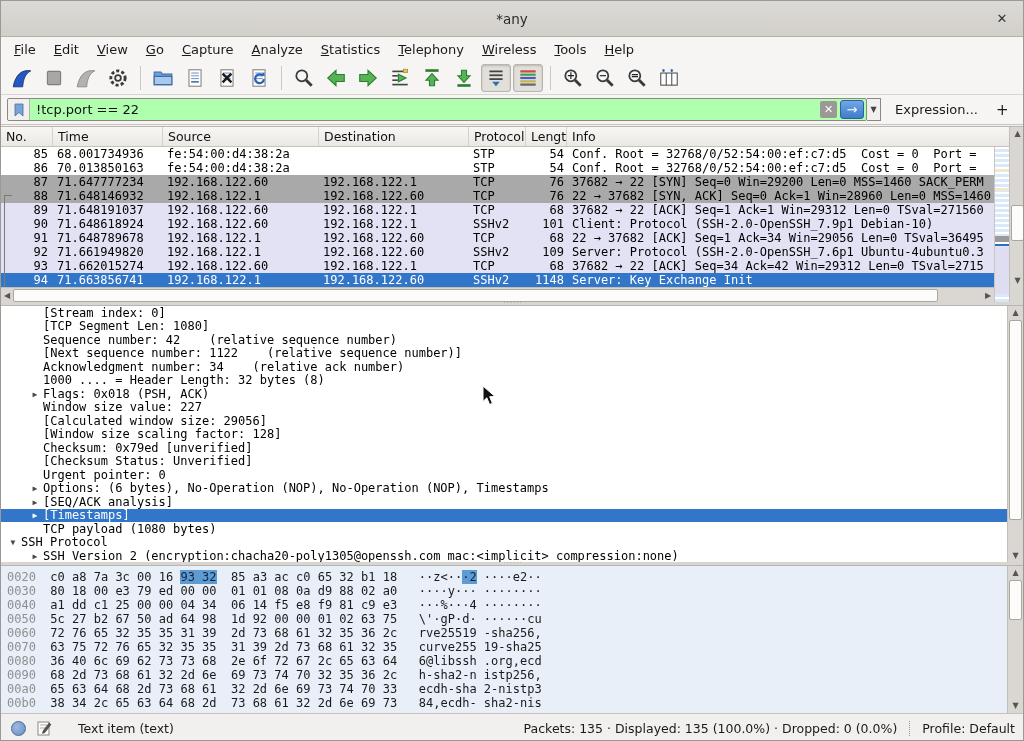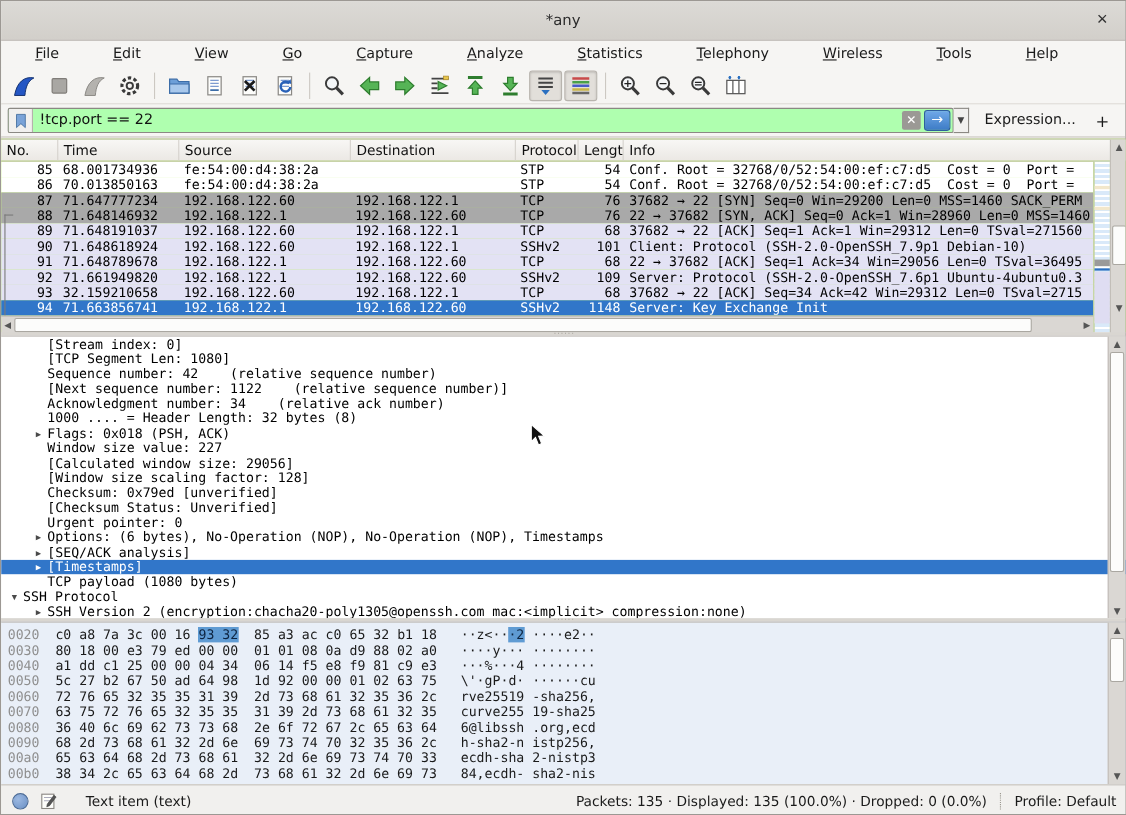--- a/index.html
+++ b/index.html
@@ -8,21 +8,21 @@
          border:1px solid #9c9893; }
 
   
   #titlebar { height:36px; background:linear-gradient(#dcdad6,#d2cfca); border-bottom:1px solid #b4b0aa;
               display:flex; align-items:center; justify-content:center; position:relative; }
   #title { font-size:13.5px; color:#2c2c2c; }
   #close-btn { position:absolute; right:12px; top:9px; width:18px; height:18px; text-align:center;
                line-height:18px; color:#333; font-size:13px; cursor:default; }
 
   
-  #menubar { height:24px; background:#f6f5f3; display:flex; align-items:center; padding-left:22px;gap:31px; }
+  #menubar { height:24px; background:#f6f5f3; display:flex; align-items:center; padding-left:4px; }
   .menu-item { display:inline-block; padding:2px 9px; color:#1a1a1a; font-size:13px; }
   .menu-item::first-letter { text-decoration:underline; }
 
   
   #toolbar { height:34px; background:#f6f5f3; border-bottom:1px solid #d8d5d0; display:flex;
              align-items:center; padding-left:6px; gap:2px; }
   .tbtn { width:30px; height:28px; display:flex; align-items:center; justify-content:center; border:1px solid transparent; border-radius:3px; }
   .tbtn svg { width:22px; height:22px; }
   .tbtn.pressed { background:#e2dfda; border:1px solid #b8b4ae; box-shadow:inset 0 1px 2px rgba(0,0,0,.18); }
   .tsep { width:1px; height:24px; background:#ccc8c2; margin:0 5px; }
@@ -324,21 +324,21 @@
   <div id="plrows">
     <div id="conv-bracket"></div>
   <div class="prow white"><div class="c-no">85</div><div class="c-time">68.001734936</div><div class="c-src">fe:54:00:d4:38:2a</div><div class="c-dst"></div><div class="c-proto">STP</div><div class="c-len">54</div><div class="c-info">Conf. Root = 32768/0/52:54:00:ef:c7:d5  Cost = 0  Port = </div></div>
       <div class="prow white"><div class="c-no">86</div><div class="c-time">70.013850163</div><div class="c-src">fe:54:00:d4:38:2a</div><div class="c-dst"></div><div class="c-proto">STP</div><div class="c-len">54</div><div class="c-info">Conf. Root = 32768/0/52:54:00:ef:c7:d5  Cost = 0  Port = </div></div>
       <div class="prow gray"><div class="c-no">87</div><div class="c-time">71.647777234</div><div class="c-src">192.168.122.60</div><div class="c-dst">192.168.122.1</div><div class="c-proto">TCP</div><div class="c-len">76</div><div class="c-info">37682 → 22 [SYN] Seq=0 Win=29200 Len=0 MSS=1460 SACK_PERM</div></div>
       <div class="prow gray"><div class="c-no">88</div><div class="c-time">71.648146932</div><div class="c-src">192.168.122.1</div><div class="c-dst">192.168.122.60</div><div class="c-proto">TCP</div><div class="c-len">76</div><div class="c-info">22 → 37682 [SYN, ACK] Seq=0 Ack=1 Win=28960 Len=0 MSS=1460</div></div>
       <div class="prow lav"><div class="c-no">89</div><div class="c-time">71.648191037</div><div class="c-src">192.168.122.60</div><div class="c-dst">192.168.122.1</div><div class="c-proto">TCP</div><div class="c-len">68</div><div class="c-info">37682 → 22 [ACK] Seq=1 Ack=1 Win=29312 Len=0 TSval=271560</div></div>
       <div class="prow lav"><div class="c-no">90</div><div class="c-time">71.648618924</div><div class="c-src">192.168.122.60</div><div class="c-dst">192.168.122.1</div><div class="c-proto">SSHv2</div><div class="c-len">101</div><div class="c-info">Client: Protocol (SSH-2.0-OpenSSH_7.9p1 Debian-10)</div></div>
       <div class="prow lav"><div class="c-no">91</div><div class="c-time">71.648789678</div><div class="c-src">192.168.122.1</div><div class="c-dst">192.168.122.60</div><div class="c-proto">TCP</div><div class="c-len">68</div><div class="c-info">22 → 37682 [ACK] Seq=1 Ack=34 Win=29056 Len=0 TSval=36495</div></div>
       <div class="prow lav"><div class="c-no">92</div><div class="c-time">71.661949820</div><div class="c-src">192.168.122.1</div><div class="c-dst">192.168.122.60</div><div class="c-proto">SSHv2</div><div class="c-len">109</div><div class="c-info">Server: Protocol (SSH-2.0-OpenSSH_7.6p1 Ubuntu-4ubuntu0.3</div></div>
-      <div class="prow lav"><div class="c-no">93</div><div class="c-time">32.159210658</div><div class="c-src">192.168.122.60</div><div class="c-dst">192.168.122.1</div><div class="c-proto">TCP</div><div class="c-len">68</div><div class="c-info">37682 → 22 [ACK] Seq=34 Ack=42 Win=29312 Len=0 TSval=2715</div></div>
+      <div class="prow lav"><div class="c-no">93</div><div class="c-time">71.662015274</div><div class="c-src">192.168.122.60</div><div class="c-dst">192.168.122.1</div><div class="c-proto">TCP</div><div class="c-len">68</div><div class="c-info">37682 → 22 [ACK] Seq=34 Ack=42 Win=29312 Len=0 TSval=2715</div></div>
       <div class="prow sel"><div class="c-no">94</div><div class="c-time">71.663856741</div><div class="c-src">192.168.122.1</div><div class="c-dst">192.168.122.60</div><div class="c-proto">SSHv2</div><div class="c-len">1148</div><div class="c-info">Server: Key Exchange Init</div></div>
     </div>
   <div id="minimap">
     <div class="mm-cream" style="top:14%"></div>
     <div class="mm-cream" style="top:26%"></div>
     <div id="mm-gray"></div>
     <div id="mm-blue"></div>
     <div id="mm-lav"></div>
   </div>
   <div class="vscroll" style="top:0; height:176px;">

